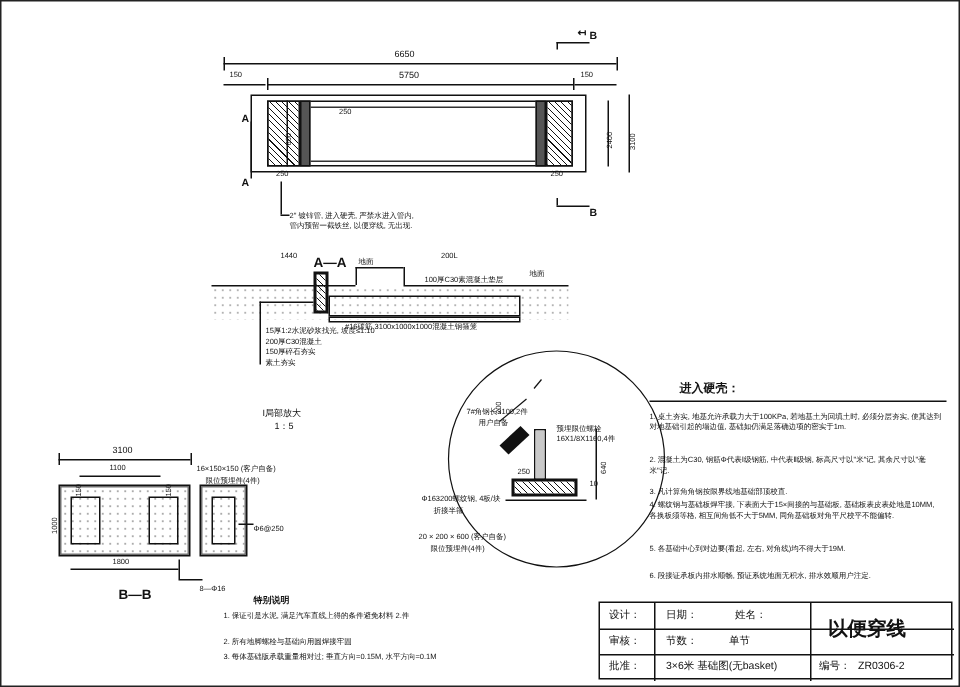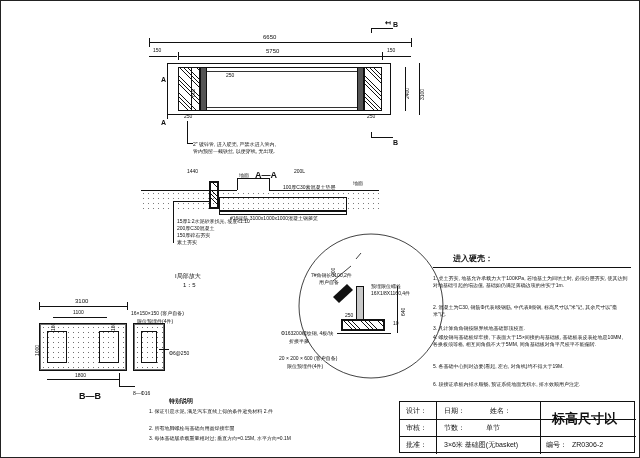--- a/index.html
+++ b/index.html
@@ -105,21 +105,21 @@
     <div class="ln hln" style="left:370px;top:136px;width:22px;"></div>
     <div class="ln vln" style="left:370px;top:131px;height:5px;"></div>
 
     <div class="txt t5" style="left:192px;top:141px;">2" 镀锌管, 进入硬壳, 严禁水进入管内,</div>
     <div class="txt t5" style="left:192px;top:148px;">管内预留一截铁丝, 以便穿线, 无出现.</div>
     <div class="ln" style="left:186px;top:120px;width:1px;height:22px;"></div>
     <div class="ln hln" style="left:186px;top:142px;width:6px;"></div>
   </div>
 
   <div>
-    <div class="txt t9 bold" style="left:208px;top:170px;margin-left:46px;">A—A</div>
+    <div class="txt t9 bold" style="left:208px;top:170px;">A—A</div>
 
     <div class="ln hln" style="left:140px;top:189px;width:96px;"></div>
     <div class="ln hln" style="left:236px;top:177px;width:32px;"></div>
     <div class="ln hln" style="left:268px;top:189px;width:110px;"></div>
     <div class="ln" style="left:236px;top:177px;width:1px;height:12px;"></div>
     <div class="ln" style="left:268px;top:177px;width:1px;height:12px;"></div>
 
     <div class="abs dots" style="left:140px;top:190px;width:238px;height:22px;opacity:0.55;"></div>
 
     <div class="box" style="left:208px;top:180px;width:10px;height:28px;"></div>
@@ -241,18 +241,18 @@
     <div class="txt t7" style="left:6px;top:5px;">设计：</div>
     <div class="txt t7" style="left:6px;top:22px;">审核：</div>
     <div class="txt t7" style="left:6px;top:39px;">批准：</div>
 
     <div class="txt t7" style="left:44px;top:5px;">日期：</div>
     <div class="txt t7" style="left:90px;top:5px;">姓名：</div>
     <div class="txt t7" style="left:44px;top:22px;">节数：</div>
     <div class="txt t7" style="left:86px;top:22px;">单节</div>
     <div class="txt t7" style="left:44px;top:39px;">3×6米 基础图(无basket)</div>
 
-    <div class="txt t13 bold" style="left:152px;top:10px;">标高尺寸以</div>
+    <div class="txt t13 bold" style="left:152px;top:10px;">以便穿线</div>
     <div class="txt t7" style="left:146px;top:39px;">编号：</div>
     <div class="txt t7" style="left:172px;top:39px;">ZR0306-2</div>
   </div>
 
 </div>
 
 </body></html>

